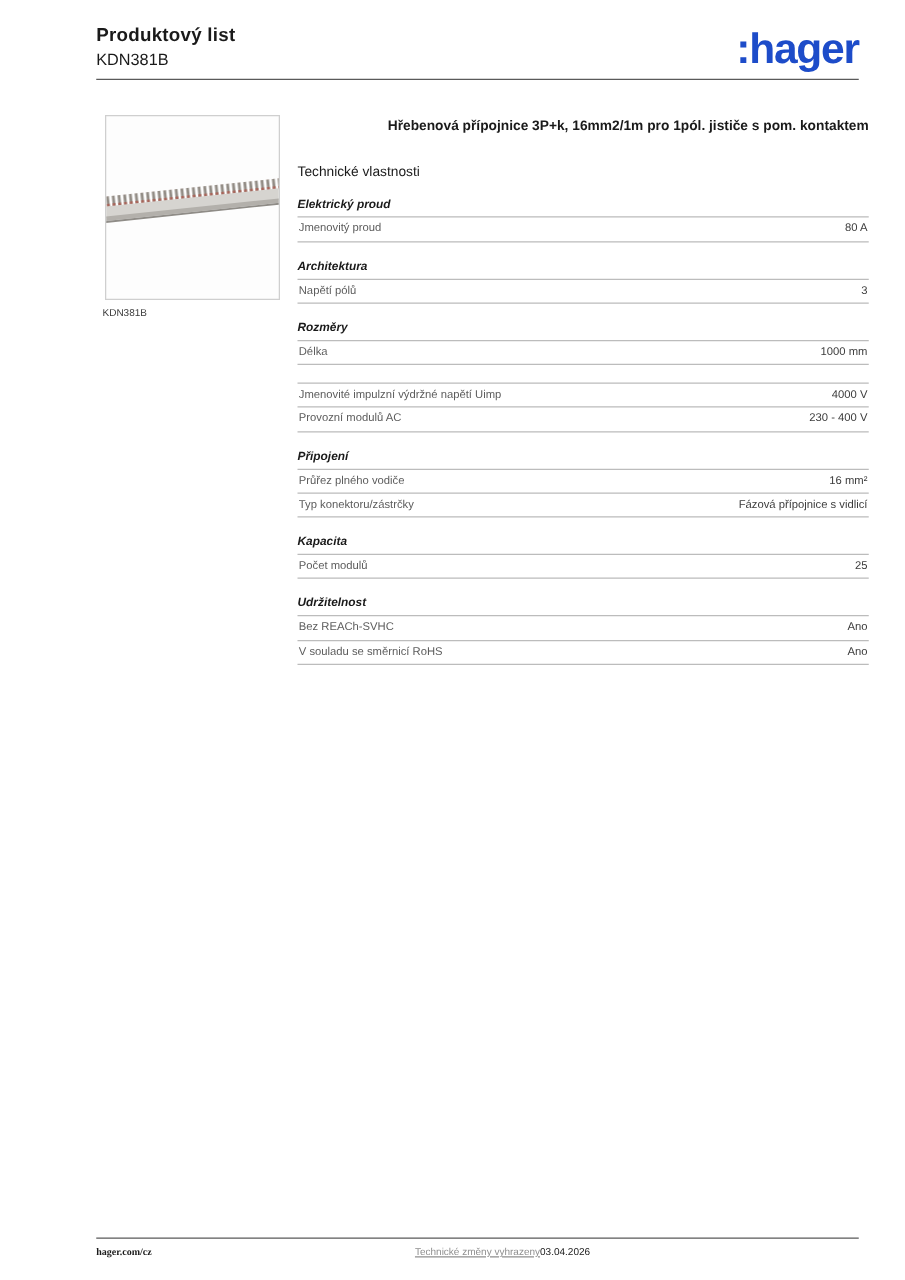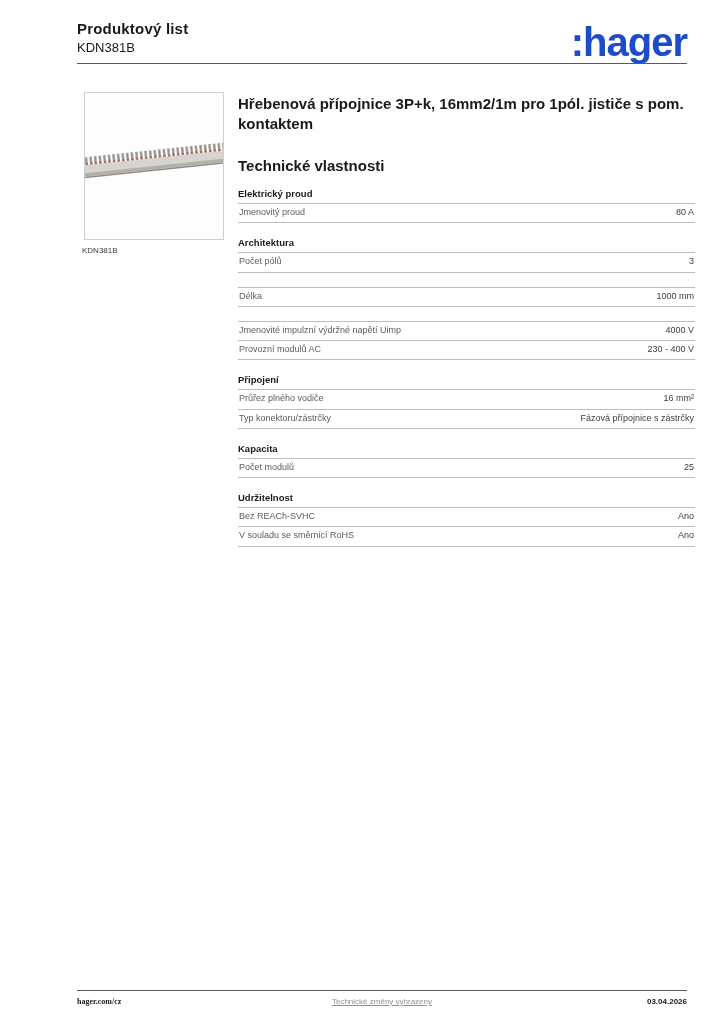--- a/index.html
+++ b/index.html
@@ -5,47 +5,47 @@
   * { margin:0; padding:0; box-sizing:border-box; }
   html,body { background:#ffffff; }
   body { font-family:"Liberation Sans", sans-serif; -webkit-font-smoothing:antialiased; }
   .page { position:relative; width:724px; height:1024px; background:#ffffff; overflow:hidden;margin-left:20px; }
 
   
   .header { position:absolute; left:57px; top:20px; }
   .doc-type { font-size:15px; font-weight:bold; color:#1a1a1a; letter-spacing:0.2px; }
   .product-code { font-size:13px; color:#1a1a1a; margin-top:3px; }
   .logo { position:absolute; right:57px; top:22px; color:#1d4cc9; font-weight:bold;
-          font-size:40px; letter-spacing:-1px; line-height:1; }
+          font-size:34px; letter-spacing:-1px; line-height:1; }
   .header-rule { position:absolute; left:57px; width:610px; top:63px; height:1px; background:#5a5a5a; }
 
   
   .image-box { position:absolute; left:64px; top:92px; width:140px; height:148px;
                border:1px solid #cfcfcf; background:#fdfdfd; }
   .image-caption { position:absolute; left:62px; top:246px; font-size:8px; color:#3a3a3a; }
 
   
   .main { position:absolute; left:218px; top:94px; width:457px; }
-  .product-title { font-size:15px; font-weight:bold; color:#1a1a1a; line-height:1.3; }
-  .tech-heading { font-size:15px; font-weight:bold; color:#1a1a1a; margin-top:24px; }
+  .product-title { font-size:11px; font-weight:bold; color:#1a1a1a; line-height:1.3;text-align:right; }
+  .tech-heading { font-size:11px; font-weight:normal; color:#1a1a1a; margin-top:24px; }
   .section { margin-top:14px; }
-  .section-title { font-size:9.5px; font-weight:bold; color:#1a1a1a; margin-bottom:4px; }
+  .section-title { font-size:9.5px; font-weight:bold; color:#1a1a1a; margin-bottom:4px;font-style:italic; }
   .rows { border-bottom:1px solid #bcbcbc; }
   .row { display:flex; justify-content:space-between; align-items:baseline;
          border-top:1px solid #bcbcbc; padding:3px 1px 4px 1px; font-size:9px; line-height:1.25; }
   .row-label { color:#5c5c5c; }
   .row-value { color:#3c3c3c; text-align:center; white-space:nowrap; padding-left:12px; }
 
   
   .footer-rule { position:absolute; left:57px; width:610px; top:990px; height:1px; background:#5a5a5a; }
   .footer { position:absolute; left:57px; width:610px; top:997px; display:grid;
             grid-template-columns:1fr auto 1fr; font-size:8px; align-items:baseline; }
   .footer-left  { font-weight:bold; color:#1a1a1a; text-align:left;font-family:Liberation Serif, serif; }
   .footer-center{ color:#8f8f8f; text-align:center;text-decoration:underline; }
-  .footer-right { font-weight:bold; color:#1a1a1a; text-align:right; }
+  .footer-right { font-weight:normal; color:#1a1a1a; text-align:left; }
 </style>
 </head>
 <body>
 
 <div class="page">
 
   <div class="header">
     <div class="doc-type">Produktový list</div>
     <div class="product-code">KDN381B</div>
   </div>
@@ -81,27 +81,28 @@
           <span class="row-label">Jmenovitý proud</span>
           <span class="row-value">80 A</span>
         </div>
       </div>
     </div>
 
     <div class="section">
       <div class="section-title">Architektura</div>
       <div class="rows">
         <div class="row">
-          <span class="row-label">Počet pólů</span>
+          <span class="row-label">Napětí pólů</span>
           <span class="row-value">3</span>
         </div>
       </div>
     </div>
 
     <div class="section">
+      <div class="section-title">Rozměry</div>
       <div class="rows">
         <div class="row">
           <span class="row-label">Délka</span>
           <span class="row-value">1000 mm</span>
         </div>
       </div>
     </div>
 
     <div class="section">
       <div class="rows">
@@ -118,21 +119,21 @@
 
     <div class="section">
       <div class="section-title">Připojení</div>
       <div class="rows">
         <div class="row">
           <span class="row-label">Průřez plného vodiče</span>
           <span class="row-value">16 mm²</span>
         </div>
         <div class="row">
           <span class="row-label">Typ konektoru/zástrčky</span>
-          <span class="row-value">Fázová přípojnice s zástrčky</span>
+          <span class="row-value">Fázová přípojnice s vidlicí</span>
         </div>
       </div>
     </div>
 
     <div class="section">
       <div class="section-title">Kapacita</div>
       <div class="rows">
         <div class="row">
           <span class="row-label">Počet modulů</span>
           <span class="row-value">25</span>

